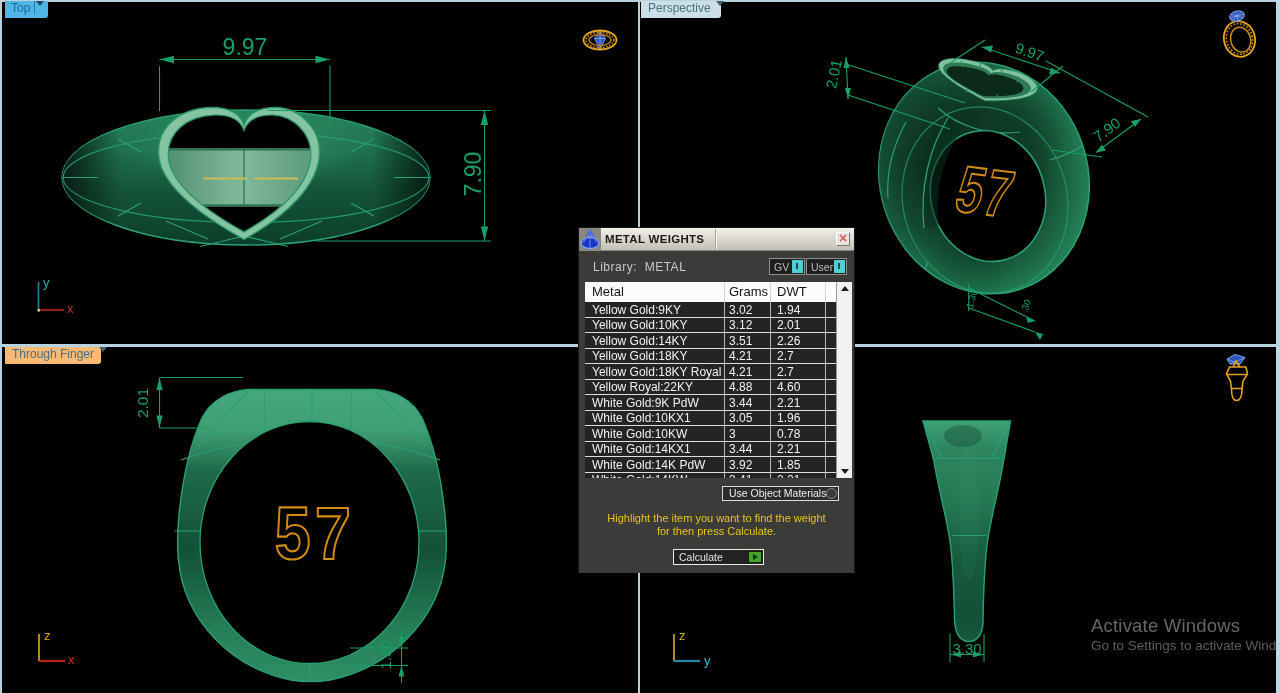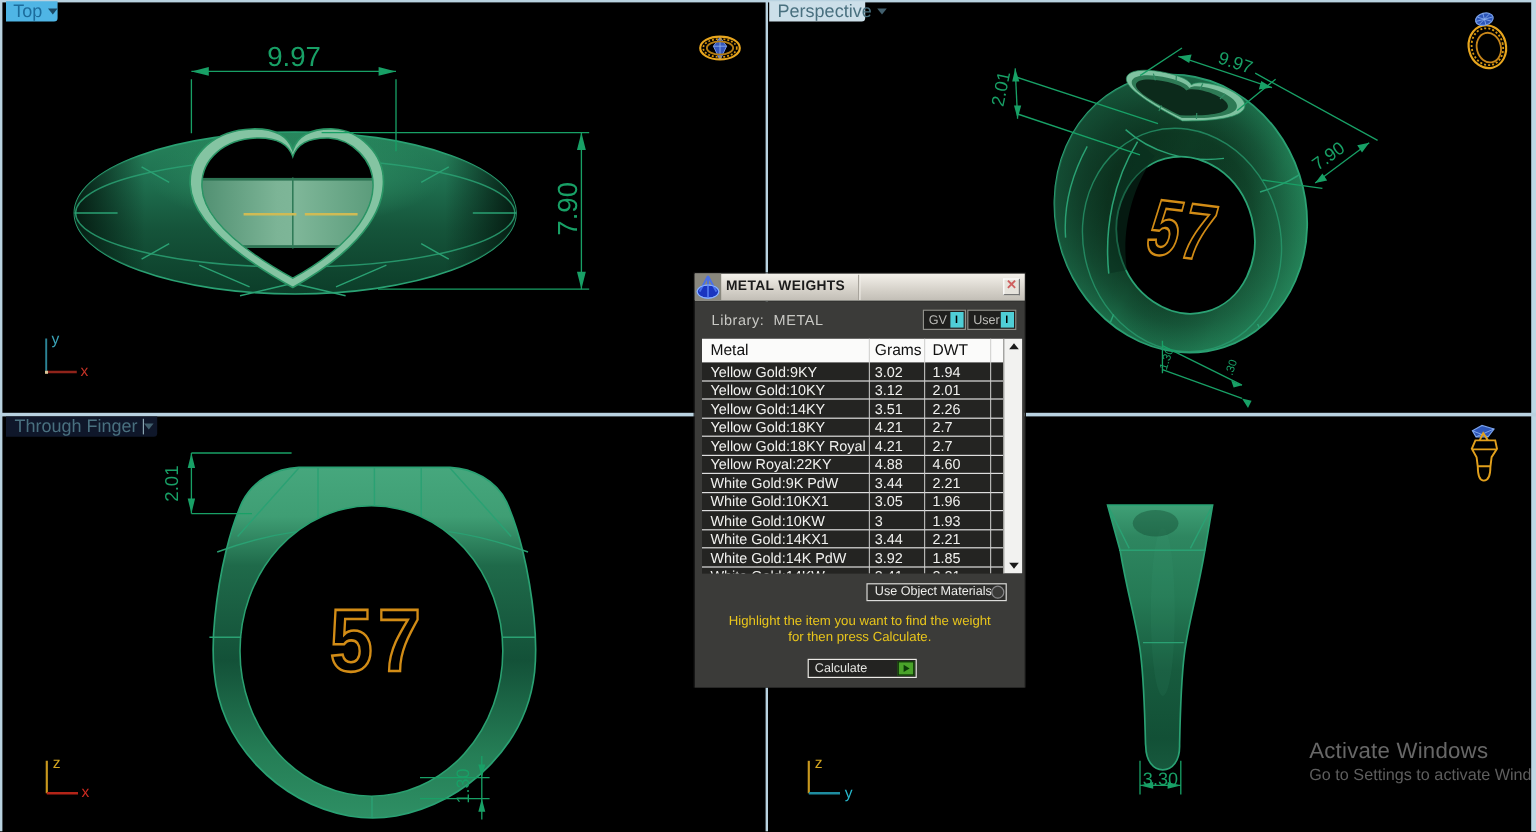--- a/index.html
+++ b/index.html
@@ -1,18 +1,18 @@
 <!DOCTYPE html>
 <html><head><meta charset="utf-8">
 <style>
 *{margin:0;padding:0;box-sizing:border-box}
 html,body{width:1280px;height:693px;background:#000;overflow:hidden;font-family:"Liberation Sans",sans-serif}
 #scr{position:relative;width:1280px;height:693px;background:#000}
 .border{position:absolute;background:#b9d2e0;z-index:5}
-.tab{position:absolute;height:17px;z-index:6;font-size:15px;display:flex;align-items:center;border-radius:0 0 3px 0;white-space:nowrap}
+.tab{position:absolute;height:17px;z-index:6;font-size:12px;display:flex;align-items:flex-start;border-radius:0 0 3px 0;white-space:nowrap}
 .tab .sep{width:1px;height:13px;margin:0 3px 0 4px}
 .tab .tri{width:0;height:0;border-left:4px solid transparent;border-right:4px solid transparent;margin-right:3px}
 #dlg{position:absolute;left:578px;top:227px;width:277px;height:346px;z-index:10;border:1px solid #151515}
 #tbar{position:relative;height:23px;background:linear-gradient(#f4f1eb,#d6d2ca 60%,#c3bfb7);display:flex;align-items:center;border-bottom:1px solid #8a8a84}
 #tbar .icon{width:22px;height:22px;background:#8a887e;position:relative;flex:none}
 #tbar .ttl{font-size:11.5px;font-weight:bold;color:#1b1b1b;letter-spacing:0.3px;padding-left:4px}
 #tbar .tsep{position:absolute;left:136px;top:1px;width:1px;height:21px;background:#a8a49c;box-shadow:1px 0 0 #f8f5ef}
 #closeb{position:absolute;right:4px;top:4px;width:14px;height:14px;background:#e6e3dc;border:1px solid #777;border-top-color:#fff;border-left-color:#fff;color:#cf5f5f;font-size:11px;font-weight:bold;line-height:11px;text-align:center}
 #dbody{position:relative;height:322px;background:#3b3b39}
 .libl{position:absolute;left:14px;top:9px;font-size:12px;color:#c9c9c5;letter-spacing:0.5px}
@@ -278,21 +278,21 @@
 <div class="tab" style="left:5px;top:1px;width:43px;background:#4fb5e5;color:#1c6c9c">
  <span style="padding-left:6px">Top</span>
       <span class="sep" style="background:#2a7aa8"></span>
       <span class="tri" style="border-top:5px solid #1a4a66;margin-left:-2px"></span>
 </div>
 <div class="tab" style="left:641px;top:1px;width:80px;background:#ccdfe9;color:#49707f">
  <span style="padding-left:7px">Perspective</span>
       <span class="sep" style="background:#8aa6b2"></span>
       <span class="tri" style="border-top:5px solid #42606e;margin-left:-2px"></span>
 </div>
-<div class="tab" style="left:5px;top:346.5px;width:126px;background:#0f172a;color:#49707f">
+<div class="tab" style="left:5px;top:346.5px;width:96px;background:#fdba74;color:#49707f">
  <span style="padding-left:7px">Through Finger</span>
       <span class="sep" style="background:#8aa6b2"></span>
       <span class="tri" style="border-top:5px solid #42606e;margin-left:-2px"></span>
 </div>
 
 <div id="dlg">
  <div id="tbar">
   <div class="icon"><svg width="22" height="22">
             <ellipse cx="11" cy="15" rx="9" ry="5.5" fill="#1a35c0" stroke="#6fa0ff" stroke-width="1"></ellipse>
             <path d="M11,2 L4,15 M11,2 L18,15 M11,2 L11,20" stroke="#4a70e8" stroke-width="1.6" fill="none"></path>
@@ -357,21 +357,21 @@
             <span class="c3">2.21</span>
           </div>
    <div class="row" style="top:128.5px">
             <span class="c1">White Gold:10KX1</span>
             <span class="c2">3.05</span>
             <span class="c3">1.96</span>
           </div>
    <div class="row" style="top:144px">
             <span class="c1">White Gold:10KW</span>
             <span class="c2">3</span>
-            <span class="c3">1.93</span>
+            <span class="c3">0.78</span>
           </div>
    <div class="row" style="top:159.5px">
             <span class="c1">White Gold:14KX1</span>
             <span class="c2">3.44</span>
             <span class="c3">2.21</span>
           </div>
    <div class="row" style="top:175px">
             <span class="c1">White Gold:14K PdW</span>
             <span class="c2">3.92</span>
             <span class="c3">1.85</span>

